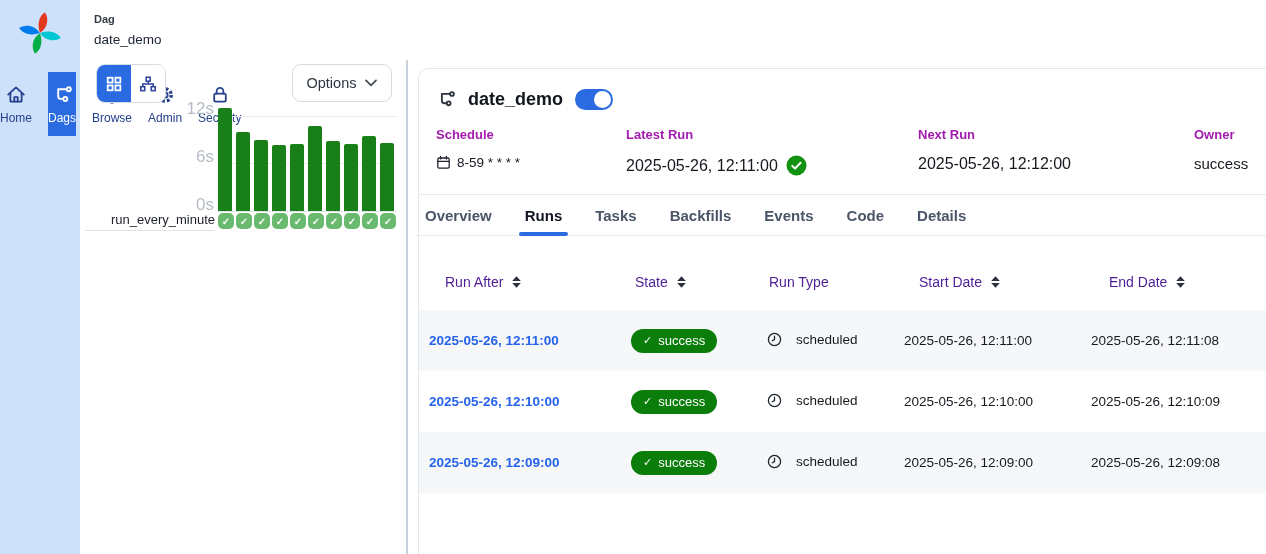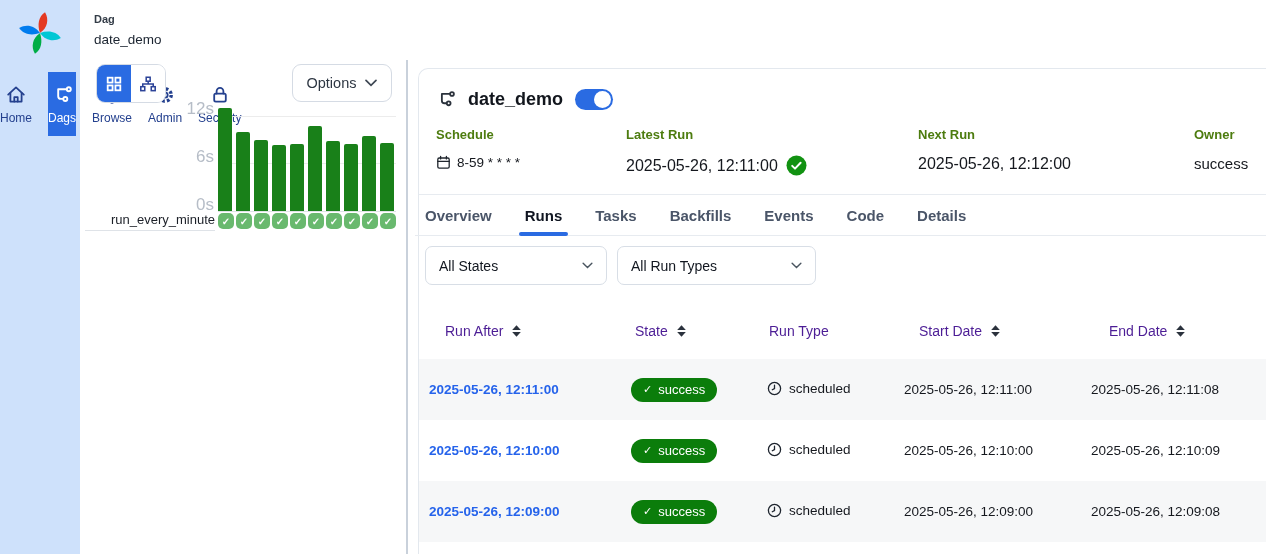--- a/index.html
+++ b/index.html
@@ -51,21 +51,21 @@
   
   .card { position:absolute; left:418px; top:68px; width:848px; height:486px; background:#fff;
           border:1px solid #e3e8ee; border-right:none; border-bottom:none; border-radius:10px 0 0 0; }
   .title-row { height:50px; display:flex; align-items:center; gap:12px; padding:10px 16px 0; }
   .dag-title { font-size:18px; font-weight:bold; color:#12161d; }
   .switch { width:38px; height:21px; border-radius:11px; background:#2a6be2; position:relative; cursor:pointer; }
   .switch::after { content:""; position:absolute; right:2px; top:2px; width:17px; height:17px;
                    border-radius:50%; background:#fff; }
 
   .info-row { display:flex; padding:8px 0 18px 17px; border-bottom:1px solid #e7ebf0; }
-  .icol .ilabel { font-size:13px; font-weight:bold; color:#4d7c0f; margin-bottom:13px; }
+  .icol .ilabel { font-size:13px; font-weight:bold; color:#a21caf; margin-bottom:13px; }
   .icol-schedule { width:190px; } .icol-latest { width:292px; } .icol-next { width:276px; }
   .ival { font-size:16px; color:#15181e; display:flex; align-items:center; gap:8px; }
   .ival.small { font-size:13.5px; gap:6px; }
   .ival.owner { font-size:15px; }
 
   .tabs { display:flex; margin-left:-4px; height:41px; border-bottom:1px solid #e7ebf0; }
   .tab { padding:0 10px; margin-right:13px; display:flex; align-items:center;
          font-size:15px; font-weight:bold; color:#4a5568; position:relative; cursor:pointer; }
   .tab.active { color:#101521; }
   .tab.active::after { content:""; position:absolute; left:4px; right:4px; bottom:-1px;
@@ -83,21 +83,21 @@
   .th.c1{padding-left:26px;} .th.c2{padding-left:24px;} .th.c3{padding-left:13px;}
   .th.c4{padding-left:38px;} .th.c5{padding-left:33px;}
   .trow { height:61px; font-size:13.5px; color:#15181e; }
   .trow.alt { background:#f6f7f8; }
   .td.c1{padding-left:10px;} .td.c2{padding-left:20px;} .td.c3{padding-left:11px;}
   .td.c4{padding-left:23px;} .td.c5{padding-left:15px;}
   .runlink { color:#2563eb; font-weight:bold; text-decoration:none; cursor:pointer; }
   .pill { display:inline-flex; align-items:center; gap:6px; background:#0b7d0b; color:#fff;
           border-radius:999px; padding:4px 12px 5px; font-size:13px; }
   .pill .pcheck { font-size:11px; }
-  .runtype { display:inline-flex; align-items:flex-start; gap:7px; }
+  .runtype { display:inline-flex; align-items:flex-start; gap:14px; }
   .sort { cursor:pointer; flex:none; }
 </style>
 </head>
 <body>
 
 <aside class="sidebar">
   <div class="logo">
     <svg width="46" height="46" viewBox="0 0 64 64">
       <g>
         <path d="M32 32 C28 20 30 9 39 3 C45 13 42 25 33 31 Z" fill="#e43921"></path>
@@ -264,34 +264,20 @@
   <nav class="tabs">
     <div class="tab">Overview</div>
     <div class="tab active">Runs</div>
     <div class="tab">Tasks</div>
     <div class="tab">Backfills</div>
     <div class="tab">Events</div>
     <div class="tab">Code</div>
     <div class="tab">Details</div>
   </nav>
 
-  <div class="filters">
-    <div class="select sel-states">
-      <span>All States</span>
-      <svg width="11" height="7" viewBox="0 0 12 8" fill="none" stroke="#4a5560" stroke-width="1.6" stroke-linecap="round">
-          <path d="M1 1.3 L6 6.4 L11 1.3"></path>
-        </svg>
-    </div>
-    <div class="select sel-types">
-      <span>All Run Types</span>
-      <svg width="11" height="7" viewBox="0 0 12 8" fill="none" stroke="#4a5560" stroke-width="1.6" stroke-linecap="round">
-          <path d="M1 1.3 L6 6.4 L11 1.3"></path>
-        </svg>
-    </div>
-  </div>
 
   <div class="thead">
     <div class="th c1">
       <span>Run After</span>
       <svg class="sort" width="13" height="14" viewBox="0 0 13 14" fill="#2b323d">
           <path d="M6.5 1.2 L10.8 6 H2.2 Z"></path>
           <path d="M6.5 12.8 L2.2 8 H10.8 Z"></path>
         </svg>
     </div>
     <div class="th c2">

